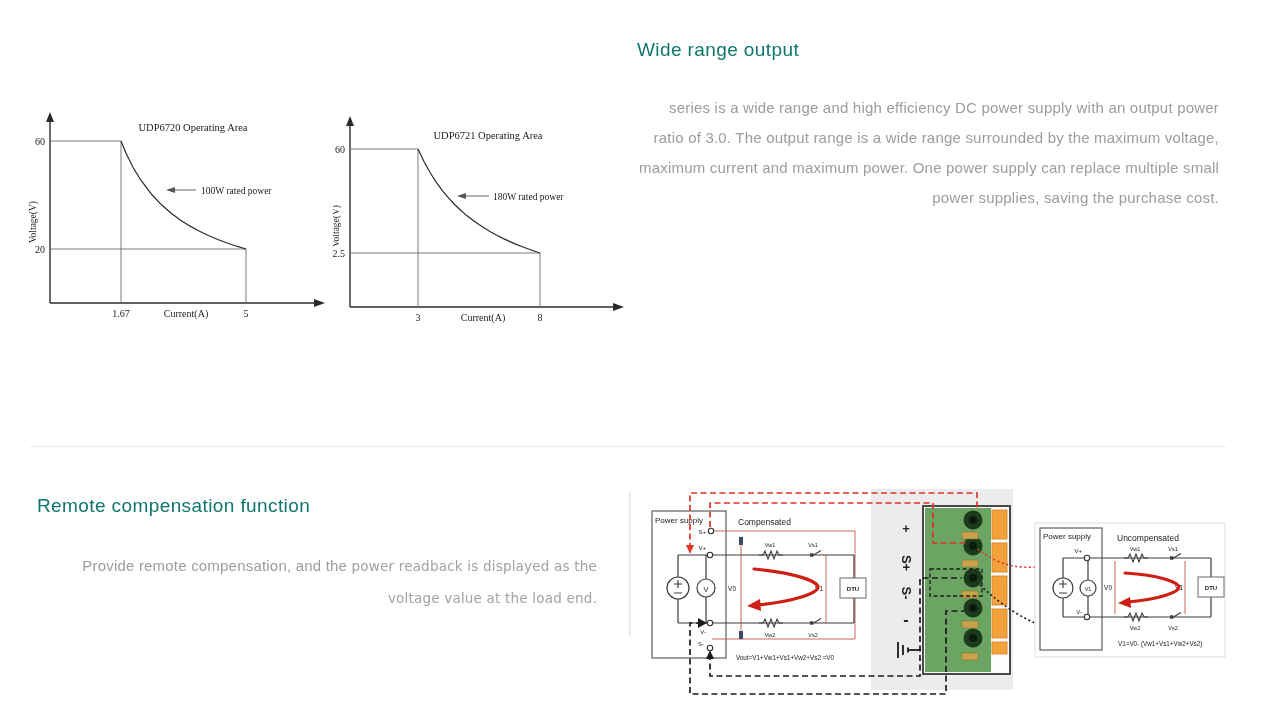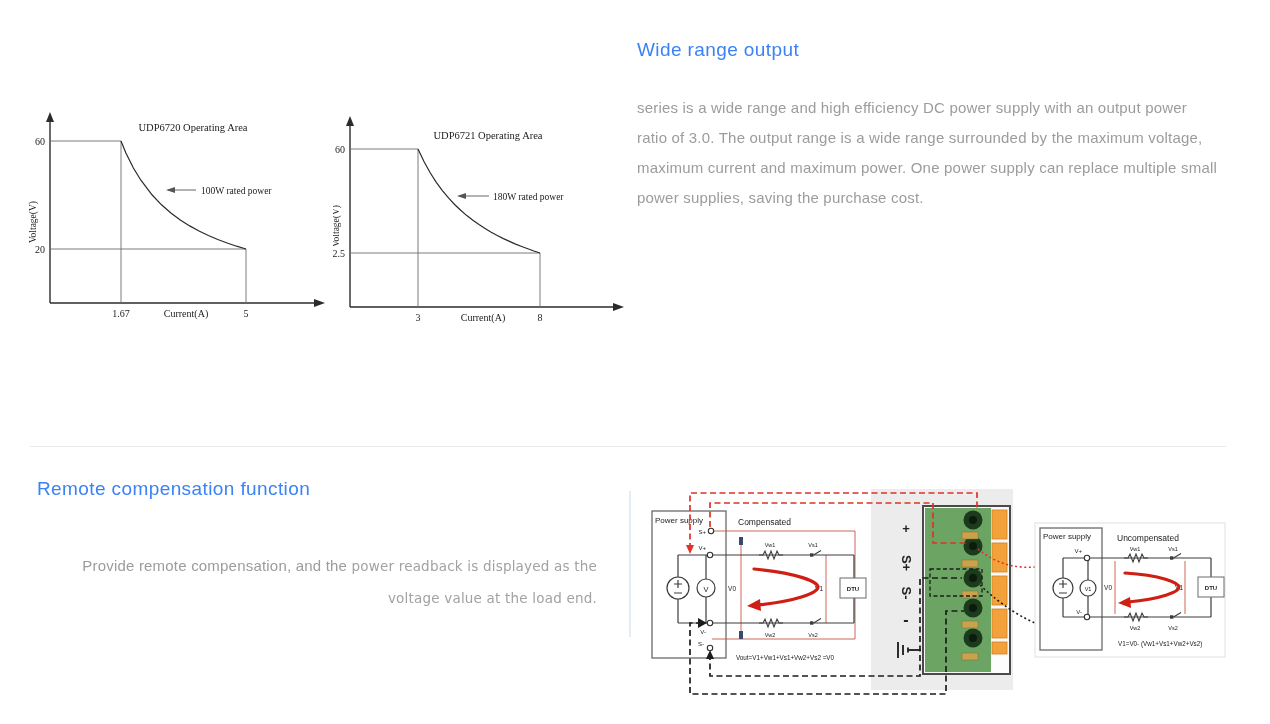--- a/index.html
+++ b/index.html
@@ -1,24 +1,24 @@
 <!DOCTYPE html>
 <html><head>
 <meta charset="utf-8">
 <style>
   html,body{margin:0;padding:0;background:#fff;}
   #stage{position:relative;width:1270px;height:724px;background:#ffffff;overflow:hidden;
          font-family:"Liberation Sans",sans-serif;}
   .abs{position:absolute;}
-  .h2{font-size:19px;color:#3b82f6;font-weight:400;letter-spacing:.4px;margin:0;}
+  .h2{font-size:19px;color:#0f766e;font-weight:400;letter-spacing:.4px;margin:0;}
   .body-text{font-size:15px;color:#9c9c9c;line-height:30px;letter-spacing:.2px;}
   #wide-heading{left:637px;top:39px;}
-  #wide-body{left:637px;top:93px;width:582px;}
+  #wide-body{left:637px;top:93px;width:582px;text-align:right;}
   #divider{left:30px;top:446px;width:1196px;height:1px;background:#eaeaea;}
-  #remote-heading{left:37px;top:478px;}
+  #remote-heading{left:37px;top:495px;}
   #remote-body{left:37px;top:550px;width:560px;line-height:31px;text-align:right;}
   #remote-body .p2{font-family:"DejaVu Sans",sans-serif;font-size:13.5px;color:#a2a2a2;}
   svg text{font-family:"Liberation Serif",serif;fill:#222;}
   svg.diagram text{font-family:"Liberation Sans",sans-serif;}
   #chart1{left:28px;top:110px;}
   #chart2{left:333px;top:112px;}
   #diagram{left:628px;top:487px;}
   .axis{stroke:#2b2b2b;stroke-width:1.4;fill:none;}
   .guide{stroke:#6e6e6e;stroke-width:.9;fill:none;}
   .curve{stroke:#2b2b2b;stroke-width:1.2;fill:none;}

